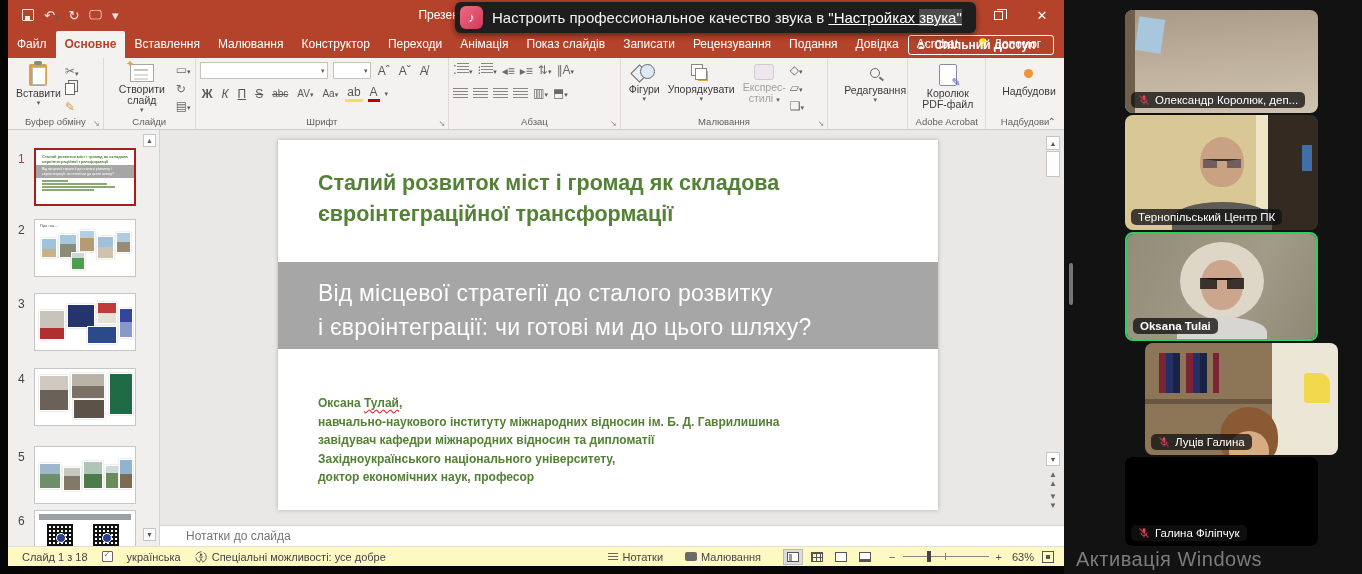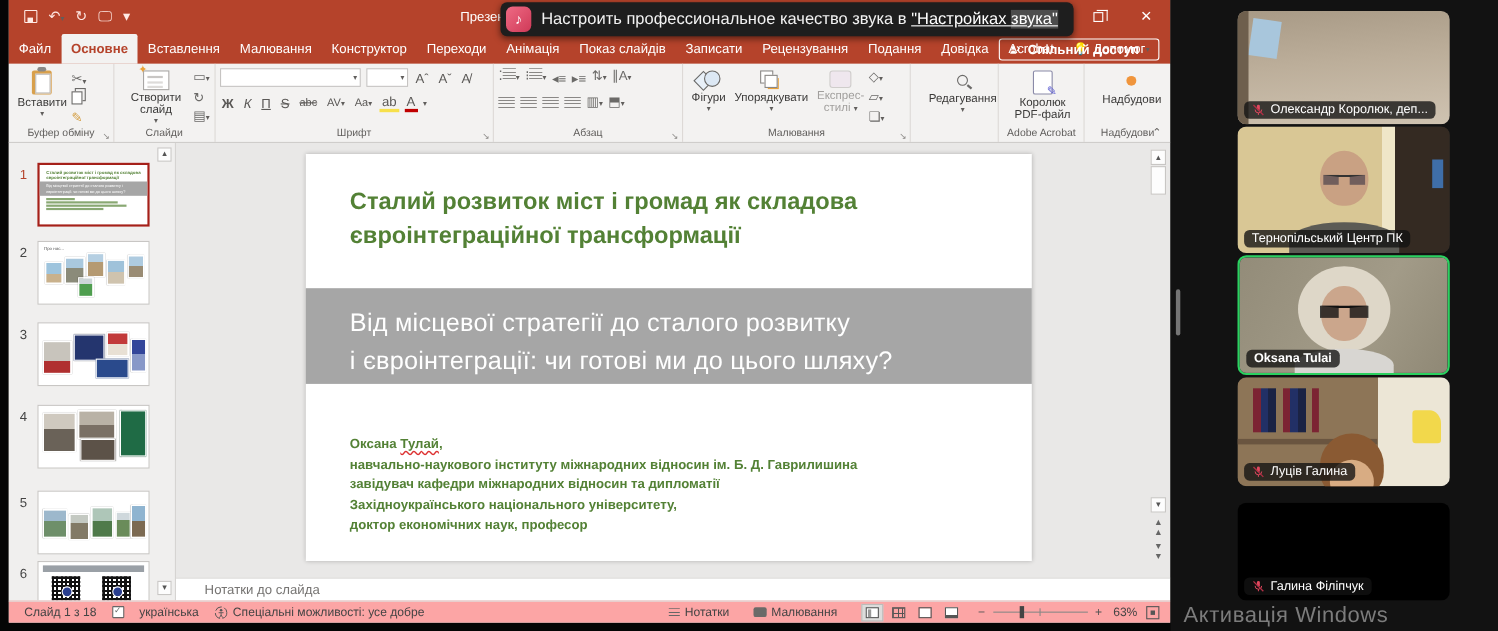--- a/index.html
+++ b/index.html
@@ -112,21 +112,21 @@
   .vscroll { position:absolute; right:4px; top:6px; width:14px; height:374px; }
   .vs-btn { width:14px; height:14px; background:#fdfdfd; border:1px solid #c8c6c4; font-size:7px; color:#555; text-align:center; line-height:13px; }
   .vs-thumb { width:14px; height:26px; background:#fdfdfd; border:1px solid #c8c6c4; margin-top:1px; }
   .vs-jump { width:14px; text-align:center; font-size:8px; color:#666; line-height:9px; }
 
   
   .notesbar { position:absolute; left:152px; top:395px; right:0; height:21px; background:#fff; border-top:1px solid #d6d4d2; display:flex; align-items:center; }
   .notes-text { color:#767472; font-size:12px; margin-left:26px; }
 
   
-  .sbar { position:absolute; left:0; top:546px; width:100%; height:20px; background:#fca5a5; border-top:1px solid #e1dfdd;
+  .sbar { position:absolute; left:0; top:546px; width:100%; height:20px; background:#fef9c3; border-top:1px solid #e1dfdd;
           display:flex; align-items:center; font-size:11px; color:#444; }
   .sb-item { margin-left:14px; white-space:nowrap; display:flex; align-items:center; gap:5px; }
   .sb-right { margin-left:auto; display:flex; align-items:center; }
   .sb-btn { display:flex; align-items:center; gap:4px; margin-right:22px; color:#444; }
   .ic-book { width:11px; height:11px; border:1px solid #666; border-radius:1px; position:relative; background:#fff; }
   .ic-book:after { content:"✓"; position:absolute; left:1px; top:-2px; font-size:8px; color:#666; }
   .ic-noteslines { width:10px; height:8px; background:repeating-linear-gradient(#666 0 1px,transparent 1px 3px); }
   .ic-comment { width:12px; height:9px; background:#6b6a68; border-radius:2px; position:relative; }
   .ic-comment:after { content:""; position:absolute; left:2px; bottom:-3px; border:3px solid transparent; border-top-color:#6b6a68; }
   .vico { width:20px; height:16px; display:flex; align-items:center; justify-content:center; margin-right:4px; }
@@ -562,21 +562,21 @@
         <span class="hair"></span>
           <span class="face"></span>
           <span class="glasses"></span>
           <span class="body"></span>
       </div>
       <div class="plabel">
           <span>Oksana Tulai</span>
         </div>
     </div>
 
-    <div class="tile" style="top:343px; height:99px;">
+    <div class="tile" style="top:343px; height:112px;margin-left:20px;">
       <div class="sc-galyna">
         <span class="binders"></span>
           <span class="shelfline"></span>
           <span class="postit"></span>
           <span class="head"></span>
           <span class="face"></span>
       </div>
       <div class="plabel">
         <svg class="micoff" width="12" height="12" viewBox="0 0 16 16">
             <rect x="6.2" y="1.5" width="3.6" height="7" rx="1.8" fill="#e0485e"></rect>

